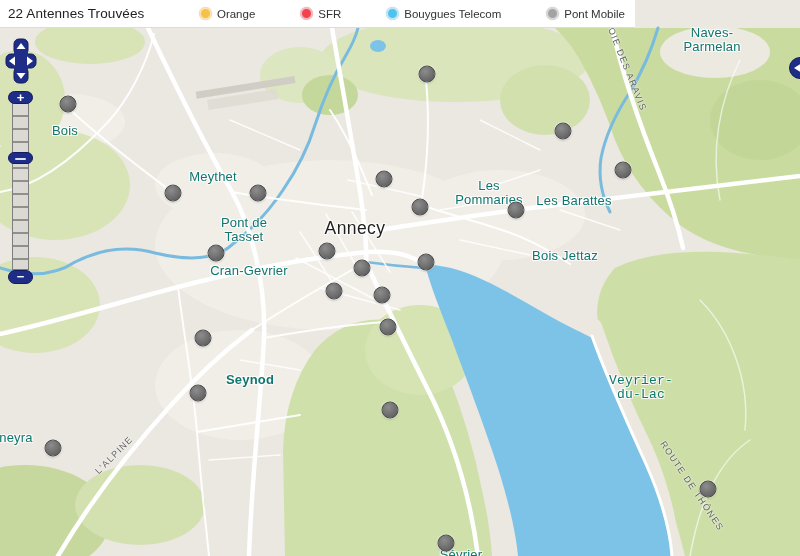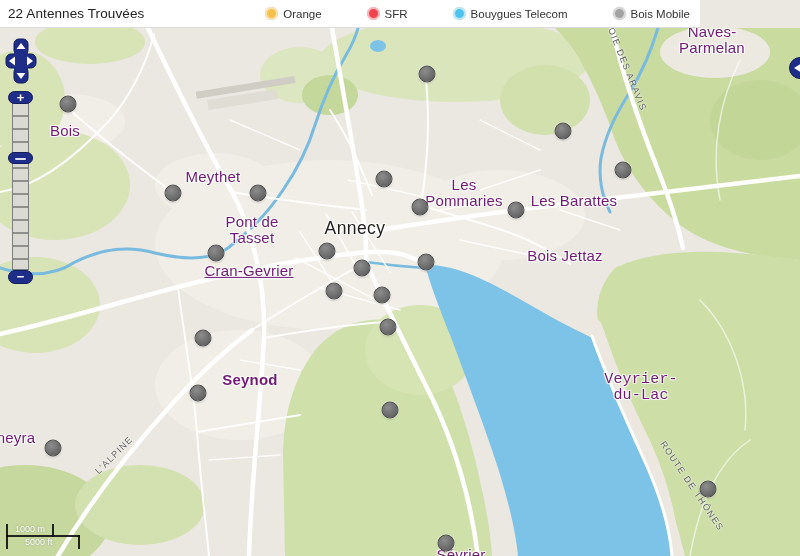--- a/index.html
+++ b/index.html
@@ -3,40 +3,40 @@
 <meta charset="utf-8">
 <style>
   * { margin:0; padding:0; box-sizing:border-box; }
   html,body { background:#fff; }
   #app {
     position:relative; width:800px; height:556px; overflow:hidden;
     font-family:"Liberation Sans", sans-serif; background:#ebe7e1;
   }
   
   #header {
-    position:absolute; left:0; top:0; width:700px; height:28px; z-index:50;
+    position:absolute; left:0; top:0; width:635px; height:28px; z-index:50;
     background:#ffffff; border-bottom:1px solid #dcdcdc;
     display:flex; align-items:center; justify-content:space-between;
     padding:0 10px 0 8px;
   }
   .hdr-title { font-size:13.5px; color:#222; letter-spacing:.1px; }
   #legend { display:flex; align-items:center; gap:13px; }
   .legend-item { display:flex; align-items:center; gap:5px; cursor:pointer;padding-left:32px; }
   .legend-dot {
     width:13px; height:13px; border-radius:50%;
     border:2px solid #eee; box-shadow:0 0 1px rgba(0,0,0,.25);
     display:inline-block; flex:0 0 auto;
   }
   .legend-label { font-size:11.5px; color:#333; white-space:nowrap; }
   
   #map { position:absolute; left:0; top:0; width:800px; height:556px; }
   #map svg { position:absolute; left:0; top:0; }
   .place-label {
     position:absolute; transform:translate(-50%,-50%);
-    font-size:15px; color:#701a75; text-align:center; line-height:1.08;
+    font-size:13px; color:#0f766e; text-align:center; line-height:1.08;
     white-space:pre-line; letter-spacing:.2px; z-index:10; pointer-events:none;
     text-shadow:-1px -1px 0 rgba(255,255,255,.75), 1px -1px 0 rgba(255,255,255,.75),
                 -1px 1px 0 rgba(255,255,255,.75), 1px 1px 0 rgba(255,255,255,.75),
                  0 0 3px rgba(255,255,255,.9);
   }
   .place-label.major { font-size:17.5px; color:#1f1f1f; letter-spacing:.4px; }
   .road-label {
     position:absolute; font-size:9px; color:#5e5e5e; letter-spacing:1.3px;
     white-space:nowrap; z-index:9; pointer-events:none; text-transform:uppercase;
     text-shadow:0 0 2px rgba(255,255,255,.9), 0 0 2px rgba(255,255,255,.9);
@@ -193,28 +193,28 @@
 
       <g transform="rotate(-9 245 90)">
         <rect x="206" y="94" width="70" height="10" fill="#dedad2" opacity=".85"></rect>
         <rect x="196" y="84" width="100" height="7" fill="#d0cdc5"></rect>
       </g>
     </svg>
 
     <div id="overlay">
         <div class="place-label" style="left: 65px; top: 131px;">Bois</div>
         <div class="place-label" style="left: 213px; top: 177px;">Meythet</div>
-        <div class="place-label" style="left: 252px; top: 230px;">Pont de
+        <div class="place-label" style="left: 244px; top: 230px;">Pont de
 Tasset</div>
         <div class="place-label major" style="left: 355px; top: 228px;">Annecy</div>
-        <div class="place-label" style="left: 464px; top: 193px;">Les
+        <div class="place-label" style="left: 489px; top: 193px;">Les
 Pommaries</div>
         <div class="place-label" style="left: 574px; top: 201px; text-align: right;">Les Barattes</div>
         <div class="place-label" style="left: 565px; top: 256px;">Bois Jettaz</div>
-        <div class="place-label" style="left: 249px; top: 271px; text-decoration: underline;">Cran-Gevrier</div>
+        <div class="place-label" style="left: 249px; top: 271px;">Cran-Gevrier</div>
         <div class="place-label" style="left: 250px; top: 380px; font-weight: bold;">Seynod</div>
         <div class="place-label" style="left: 16px; top: 438px;">neyra</div>
         <div class="place-label" style="left: 641px; top: 388px; font-family: Liberation Mono, monospace;">Veyrier-
 du-Lac</div>
         <div class="place-label" style="left: 712px; top: 40px;">Naves-
 Parmelan</div>
         <div class="place-label" style="left: 461px; top: 555px;">Sévrier</div>
         <div class="road-label" style="left: 114px; top: 455px; transform: translate(-50%, -50%) rotate(-45deg);">L'ALPINE</div>
         <div class="road-label" style="left: 626px; top: 66px; transform: translate(-50%, -50%) rotate(68deg);">VOIE DES ARAVIS</div>
         <div class="road-label" style="left: 692px; top: 486px; transform: translate(-50%, -50%) rotate(56deg);">ROUTE DE THÔNES</div>
@@ -265,44 +265,36 @@
   <div id="zoom-ladder"></div>
   <div id="zoom-handle"></div>
   <div id="zoom-out">
     <span>−</span>
   </div>
 
   <div id="panel-toggle">
     <span class="tri"></span>
   </div>
 
-  <div id="scaleline">
-    <span class="sl sl-left"></span>
-    <span class="sl sl-mid"></span>
-    <span class="sl sl-mtick"></span>
-    <span class="sl sl-itick"></span>
-    <span class="sl-txt sl-m">1000 m</span>
-    <span class="sl-txt sl-i">5000 ft</span>
-  </div>
 
   <div id="header">
     <span class="hdr-title">22 Antennes Trouvées</span>
     <span id="legend">
         <span class="legend-item">
           <span class="legend-dot" style="background: rgb(245, 192, 76); border-color: rgb(250, 227, 176);"></span>
           <span class="legend-label">Orange</span>
         </span>
         <span class="legend-item">
           <span class="legend-dot" style="background: rgb(242, 65, 79); border-color: rgb(248, 182, 186);"></span>
           <span class="legend-label">SFR</span>
         </span>
         <span class="legend-item">
           <span class="legend-dot" style="background: rgb(78, 195, 240); border-color: rgb(189, 232, 248);"></span>
           <span class="legend-label">Bouygues Telecom</span>
         </span>
         <span class="legend-item">
           <span class="legend-dot" style="background: rgb(163, 163, 163); border-color: rgb(216, 216, 216);"></span>
-          <span class="legend-label">Bois Mobile</span>
+          <span class="legend-label">Pont Mobile</span>
         </span>
       </span>
   </div>
 
 </div>
 
 </body></html>

